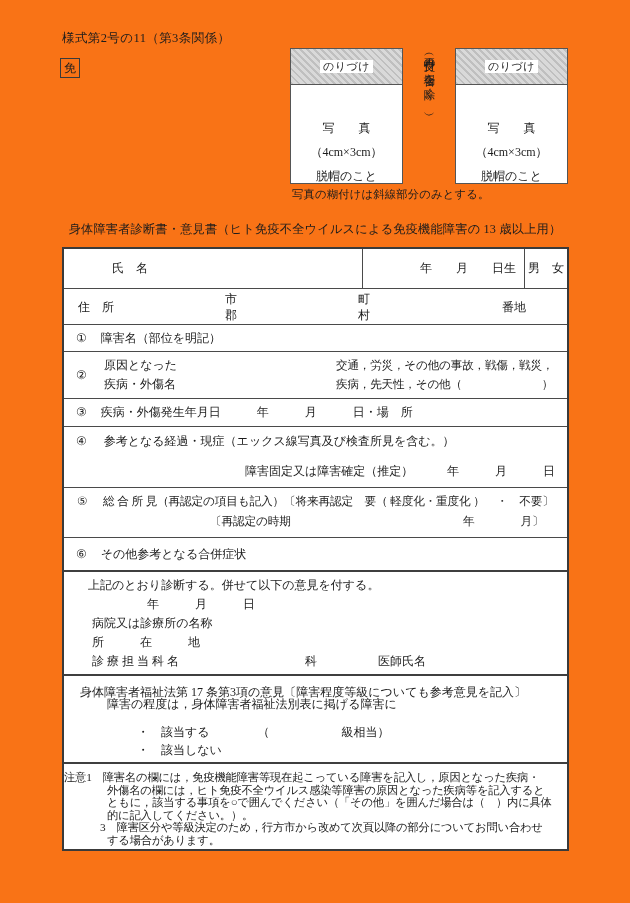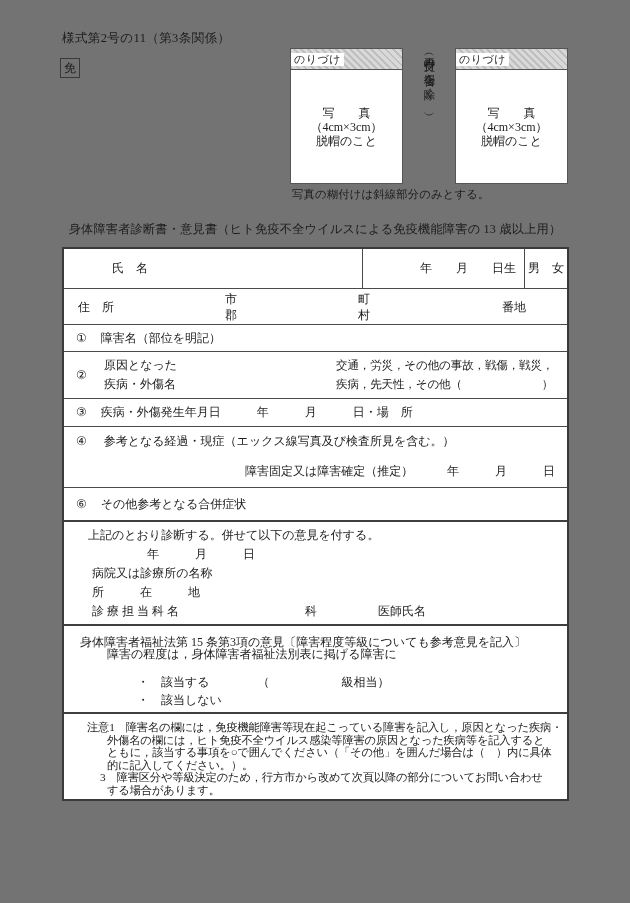--- a/index.html
+++ b/index.html
@@ -2,42 +2,42 @@
 <html><head>
 <meta charset="utf-8">
 <style>
   * { margin:0; padding:0; box-sizing:border-box; }
   html,body { background:#ffffff; }
   body {
     width:630px; height:903px;
     font-family:"Liberation Serif","DejaVu Serif",serif;
     color:#1c1c1c;
   }
-  .page { position:relative; width:630px; height:903px; background:#737373; overflow:hidden; }
+  .page { position:relative; width:630px; height:903px; background:#f97316; overflow:hidden; }
   .abs { position:absolute; }
 
   .form-number { left:62px; top:30px; font-size:12.5px; letter-spacing:.4px; }
   .stamp-box {
     left:60px; top:58px; width:20px; height:20px;
     border:1px solid #3a3a3a; display:flex; align-items:center; justify-content:center;
     font-size:12px;
   }
 
   
   .photo-area { left:290px; top:48px; width:278px; height:136px; display:flex; }
   .photo-box { width:113px; height:136px; border:1px solid #555; background:#fff; overflow:hidden; }
   .glue-band {
-    height:21px; border-bottom:1px solid #555;
+    height:36px; border-bottom:1px solid #555;
     background:repeating-linear-gradient(45deg,#bfbfbf 0 2px,#d9d9d9 2px 5px);
-    display:flex; align-items:center; justify-content:flex-start;
+    display:flex; align-items:center; justify-content:center;
   }
   .glue-label { background:#fff; font-size:11px; line-height:13px; padding:0 3px; letter-spacing:.5px; }
   .photo-body {
     height:113px; display:flex; flex-direction:column; align-items:center;
-    padding-top:36px; font-size:12px; line-height:14px;
+    padding-top:36px; gap:10px; font-size:12px; line-height:14px;
   }
   .photo-gap { width:52px; display:flex; justify-content:center; }
   .v-note { writing-mode:vertical-rl; font-size:11.5px; letter-spacing:.5px; padding-top:1px; }
 
   .photo-notes { left:292px; top:187px; font-size:11.3px; line-height:14.5px; letter-spacing:.2px; }
 
   .doc-title { left:0; top:221px; width:630px; text-align:center; font-size:12.2px; letter-spacing:.2px; }
 
   
   .main-table {
@@ -92,21 +92,21 @@
   .diag-l5 .doctor { position:absolute; left:286px; top:0; }
 
   .opinion-row { height:88px; }
   .op-l1 { position:absolute; left:16px; top:8px; white-space:nowrap; }
   .op-l2 { position:absolute; left:43px; top:20px; }
   .op-l3 { position:absolute; left:73px; top:48px; }
   .op-l4 { position:absolute; left:73px; top:66px; }
 
   .notes-row { height:87px; font-size:11.3px; line-height:12.6px; letter-spacing:-.2px; padding-top:7px; }
   .note-line { white-space:nowrap; }
-  .ind0 { padding-left:23px; }
+  .ind0 { padding-left:0; }
   .ind1 { padding-left:43px; }
   .ind2 { padding-left:36px; }
 </style>
 </head>
 <body>
 
 <div class="page">
 
   <div class="abs form-number">様式第2号の11（第3条関係）</div>
 
@@ -199,40 +199,47 @@
       <div class="head">
         <span class="no">④</span>
         <span class="txt">参考となる経過・現症（エックス線写真及び検査所見を含む。）</span>
       </div>
       <div class="fixed-line">
         <span>障害固定又は障害確定（推定）</span>
         <span>年　　　月　　　日</span>
       </div>
     </div>
 
+    <div class="row item5">
+      <div class="l1">
+        <span class="no">⑤</span>
+        <span class="txt">総 合 所 見（再認定の項目も記入）〔将来再認定　要（ 軽度化・重度化 ）　・　不要〕</span>
+      </div>
+      <div class="l2">〔再認定の時期　　　　　　　　　　　　　　　年　　　　月〕</div>
+    </div>
 
     <div class="row line-row item6">
       <span class="no">⑥</span>
       <span class="txt">その他参考となる合併症状</span>
     </div>
 
     <div class="row thick diagnosis-row">
       <div class="diag-l1">上記のとおり診断する。併せて以下の意見を付する。</div>
       <div class="diag-l2">年　　　月　　　日</div>
       <div class="diag-l3">病院又は診療所の名称</div>
       <div class="diag-l4">所　　　在　　　地</div>
       <div class="diag-l5">
         <span>診 療 担 当 科 名</span>
         <span class="dept-suffix">科</span>
         <span class="doctor">医師氏名</span>
       </div>
     </div>
 
     <div class="row thick opinion-row">
-      <div class="op-l1">身体障害者福祉法第 15 条第3項の意見〔障害程度等級についても参考意見を記入〕</div>
+      <div class="op-l1">身体障害者福祉法第 17 条第3項の意見〔障害程度等級についても参考意見を記入〕</div>
       <div class="op-l2">障害の程度は，身体障害者福祉法別表に掲げる障害に</div>
       <div class="op-l3">・　該当する　　　　（　　　　　　級相当）</div>
       <div class="op-l4">・　該当しない</div>
     </div>
 
     <div class="row thick notes-row">
       <div class="note-line ind0">注意1　障害名の欄には，免疫機能障害等現在起こっている障害を記入し，原因となった疾病・</div>
       <div class="note-line ind1">外傷名の欄には，ヒト免疫不全ウイルス感染等障害の原因となった疾病等を記入すると</div>
       <div class="note-line ind1">ともに，該当する事項を○で囲んでください（「その他」を囲んだ場合は（　）内に具体</div>
       <div class="note-line ind1">的に記入してください。）。</div>

